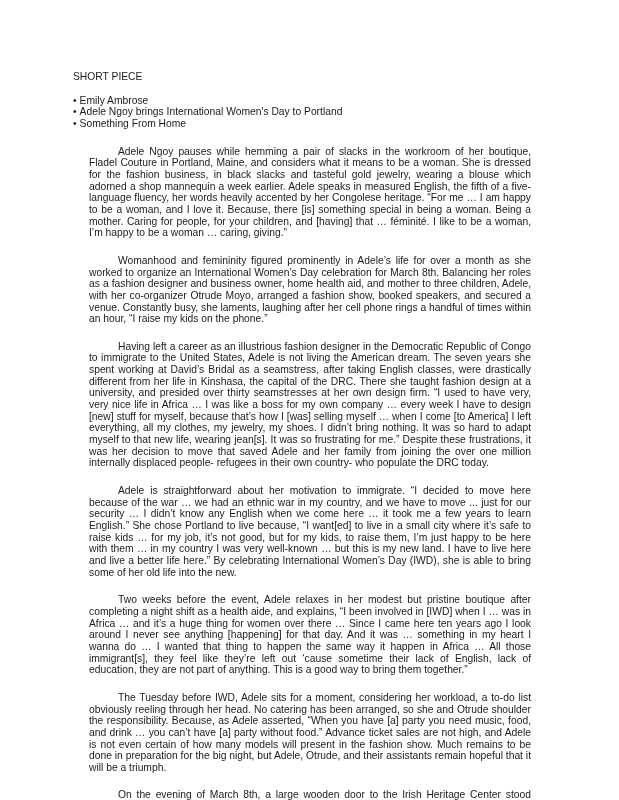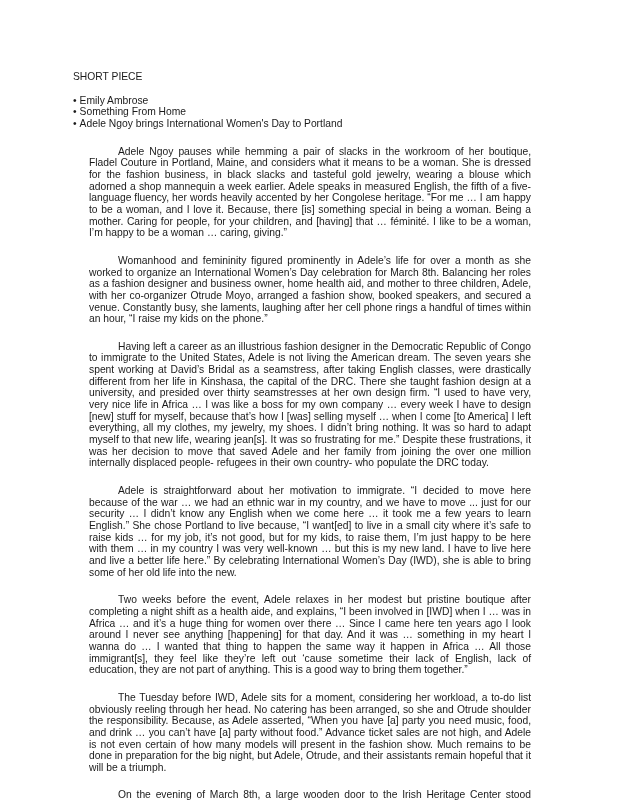--- a/index.html
+++ b/index.html
@@ -15,22 +15,22 @@
   .bullets li::before { content: "\2022"; margin-right: 3px; }
   .para { margin: 16px; text-align: justify; text-indent: 29px; }
 </style>
 </head>
 <body>
 
 <div class="page">
   <div class="heading">SHORT PIECE</div>
   <ul class="bullets">
     <li>Emily Ambrose</li>
+    <li>Adele Ngoy brings International Women's Day to Portland</li>
     <li>Something From Home</li>
-    <li>Adele Ngoy brings International Women's Day to Portland</li>
   </ul>
   <p class="para">Adele Ngoy pauses while hemming a pair of slacks in the workroom of her boutique, Fladel Couture in Portland, Maine, and considers what it means to be a woman. She is dressed for the fashion business, in black slacks and tasteful gold jewelry, wearing a blouse which adorned a shop mannequin a week earlier. Adele speaks in measured English, the fifth of a five-language fluency, her words heavily accented by her Congolese heritage. “For me … I am happy to be a woman, and I love it. Because, there [is] something special in being a woman. Being a mother. Caring for people, for your children, and [having] that … féminité. I like to be a woman, I’m happy to be a woman … caring, giving.”</p>
   <p class="para">Womanhood and femininity figured prominently in Adele’s life for over a month as she worked to organize an International Women’s Day celebration for March 8th.  Balancing her roles as a fashion designer and business owner, home health aid, and mother to three children, Adele, with her co-organizer Otrude Moyo, arranged a fashion show, booked speakers, and secured a venue. Constantly busy, she laments, laughing after her cell phone rings a handful of times within an hour, “I raise my kids on the phone.”</p>
   <p class="para">Having left a career as an illustrious fashion designer in the Democratic Republic of Congo to immigrate to the United States, Adele is not living the American dream. The seven years she spent working at David’s Bridal as a seamstress, after taking English classes, were drastically different from her life in Kinshasa, the capital of the DRC. There she taught fashion design at a university, and presided over thirty seamstresses at her own design firm. “I used to have very, very nice life in Africa … I was like a boss for my own company … every week I have to design [new] stuff for myself, because that’s how I [was] selling myself … when I come [to America] I left everything, all my clothes, my jewelry, my shoes. I didn’t bring nothing. It was so hard to adapt myself to that new life, wearing jean[s]. It was so frustrating for me.” Despite these frustrations, it was her decision to move that saved Adele and her family from joining the over one million internally displaced people- refugees in their own country- who populate the DRC today.</p>
   <p class="para">Adele is straightforward about her motivation to immigrate. “I decided to move here because of the war … we had an ethnic war in my country, and we have to move ... just for our security … I didn’t know any English when we come here … it took me a few years to learn English.” She chose Portland to live because, “I want[ed] to live in a small city where it’s safe to raise kids … for my job, it’s not good, but for my kids, to raise them, I’m just happy to be here with them … in my country I was very well-known … but this is my new land. I have to live here and live a better life here.” By celebrating International Women’s Day (IWD), she is able to bring some of her old life into the new.</p>
   <p class="para">Two weeks before the event, Adele relaxes in her modest but pristine boutique after completing a night shift as a health aide, and explains, “I been involved in [IWD] when I … was in Africa … and it’s a huge thing for women over there … Since I came here ten years ago I look around I never see anything [happening] for that day. And it was … something in my heart I wanna do … I wanted that thing to happen the same way it happen in Africa … All those immigrant[s], they feel like they’re left out ‘cause sometime their lack of English, lack of education, they are not part of anything. This is a good way to bring them together.”</p>
   <p class="para">The Tuesday before IWD, Adele sits for a moment, considering her workload, a to-do list obviously reeling through her head. No catering has been arranged, so she and Otrude shoulder the responsibility. Because, as Adele asserted, “When you have [a] party you need music, food, and drink … you can’t have [a] party without food.” Advance ticket sales are not high, and Adele is not even certain of how many models will present in the fashion show. Much remains to be done in preparation for the big night, but Adele, Otrude, and their assistants remain hopeful that it will be a triumph.</p>
   <p class="para">On the evening of March 8th, a large wooden door to the Irish Heritage Center stood propped open. Guests filtered into the spacious Gray street hall. A day ago the room, smelling of disinfectant, held a handful of people lining up chairs in orderly rows. The night of the celebration African, Caucasian, Asian, and Middle Eastern faces mingle. Naoko Jaskulksi is originally from Japan. She modeled a traditional Japanese kimono in the fashion show and communicates in stilted English that the kimono is hard to wear, and “I wish more people to study how to wear it.” Marwa and Mariata, from Sudan, were</p>
 </div>
 

